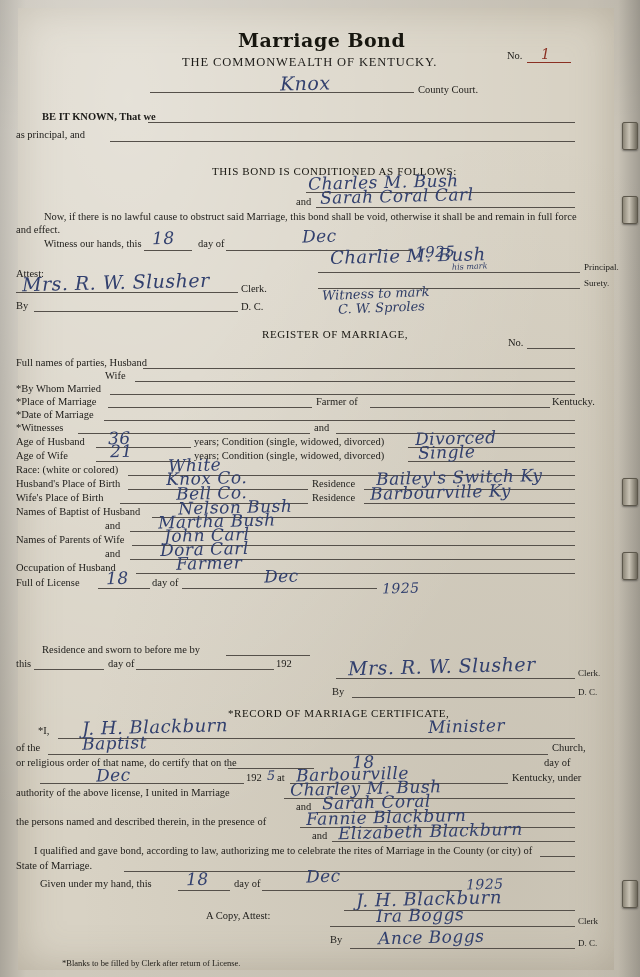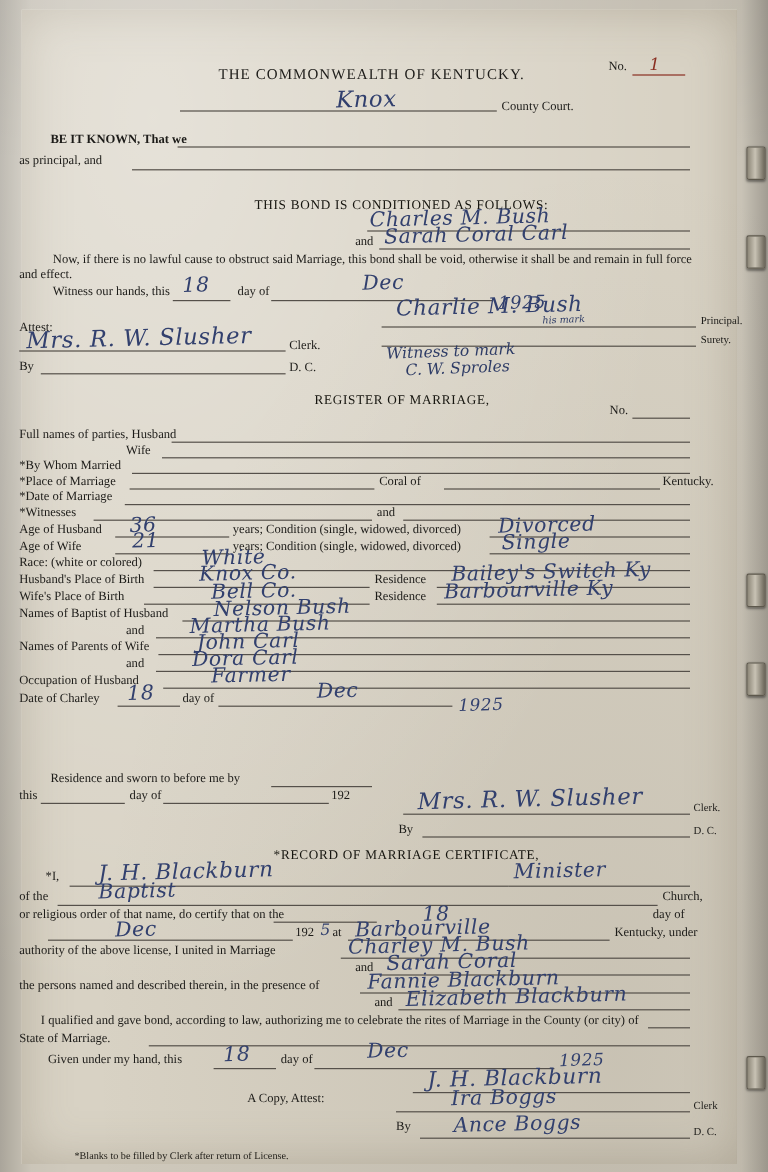--- a/index.html
+++ b/index.html
@@ -71,20 +71,21 @@
 <div id="page">
   <div class="sheet"></div>
   <div class="tex"></div>
 
   <div class="clip" style="top:122px"></div>
   <div class="clip" style="top:196px"></div>
   <div class="clip" style="top:478px"></div>
   <div class="clip" style="top:552px"></div>
   <div class="clip" style="top:880px"></div>
 
+  <div class="txt title" style="left:238px;top:29px">Marriage Bond</div>
   <div class="txt sub" style="left:182px;top:55px">THE COMMONWEALTH OF KENTUCKY.</div>
   <div class="txt lbl" style="left:507px;top:50px">No.</div>
   <div class="rule" style="left:527px;top:62px;width:44px;border-bottom-color:#8a2f22"></div>
   <div class="txt redno" style="left:541px;top:46px;font-size:14px">1</div>
 
   <div class="txt hand" style="left:280px;top:72px;font-size:19px">Knox</div>
   <div class="rule" style="left:150px;top:92px;width:264px"></div>
   <div class="txt lbl" style="left:418px;top:84px">County Court.</div>
 
   <div class="txt lblb" style="left:42px;top:111px">BE IT KNOWN, That we</div>
@@ -140,21 +141,21 @@
   <div class="rule" style="left:143px;top:368px;width:432px"></div>
 
   <div class="txt lbl" style="left:105px;top:370px">Wife</div>
   <div class="rule" style="left:135px;top:381px;width:440px"></div>
 
   <div class="txt lbl" style="left:16px;top:383px">*By Whom Married</div>
   <div class="rule" style="left:110px;top:394px;width:465px"></div>
 
   <div class="txt lbl" style="left:16px;top:396px">*Place of Marriage</div>
   <div class="rule" style="left:108px;top:407px;width:204px"></div>
-  <div class="txt lbl" style="left:316px;top:396px">Coral of</div>
+  <div class="txt lbl" style="left:316px;top:396px">Farmer of</div>
   <div class="rule" style="left:370px;top:407px;width:180px"></div>
   <div class="txt lbl" style="left:552px;top:396px">Kentucky.</div>
 
   <div class="txt lbl" style="left:16px;top:409px">*Date of Marriage</div>
   <div class="rule" style="left:104px;top:420px;width:471px"></div>
 
   <div class="txt lbl" style="left:16px;top:422px">*Witnesses</div>
   <div class="rule" style="left:78px;top:433px;width:232px"></div>
   <div class="txt lbl" style="left:314px;top:422px">and</div>
   <div class="rule" style="left:336px;top:433px;width:239px"></div>
@@ -204,21 +205,21 @@
   <div class="rule" style="left:132px;top:545px;width:443px"></div>
 
   <div class="txt lbl" style="left:105px;top:548px">and</div>
   <div class="txt hand" style="left:160px;top:539px;font-size:17px">Dora Carl</div>
   <div class="rule" style="left:130px;top:559px;width:445px"></div>
 
   <div class="txt lbl" style="left:16px;top:562px">Occupation of Husband</div>
   <div class="txt hand" style="left:176px;top:553px;font-size:17px">Farmer</div>
   <div class="rule" style="left:136px;top:573px;width:439px"></div>
 
-  <div class="txt lbl" style="left:16px;top:577px">Date of Charley</div>
+  <div class="txt lbl" style="left:16px;top:577px">Full of License</div>
   <div class="txt hand" style="left:106px;top:568px;font-size:17px">18</div>
   <div class="rule" style="left:98px;top:588px;width:52px"></div>
   <div class="txt lbl" style="left:152px;top:577px">day of</div>
   <div class="rule" style="left:182px;top:588px;width:195px"></div>
   <div class="txt hand" style="left:264px;top:566px;font-size:17px">Dec</div>
   <div class="txt hand" style="left:382px;top:580px;font-size:14px">1925</div>
 
   <div class="txt lbl" style="left:42px;top:644px">Residence and sworn to before me by</div>
   <div class="rule" style="left:226px;top:655px;width:84px"></div>
   <div class="txt lbl" style="left:16px;top:658px">this</div>

